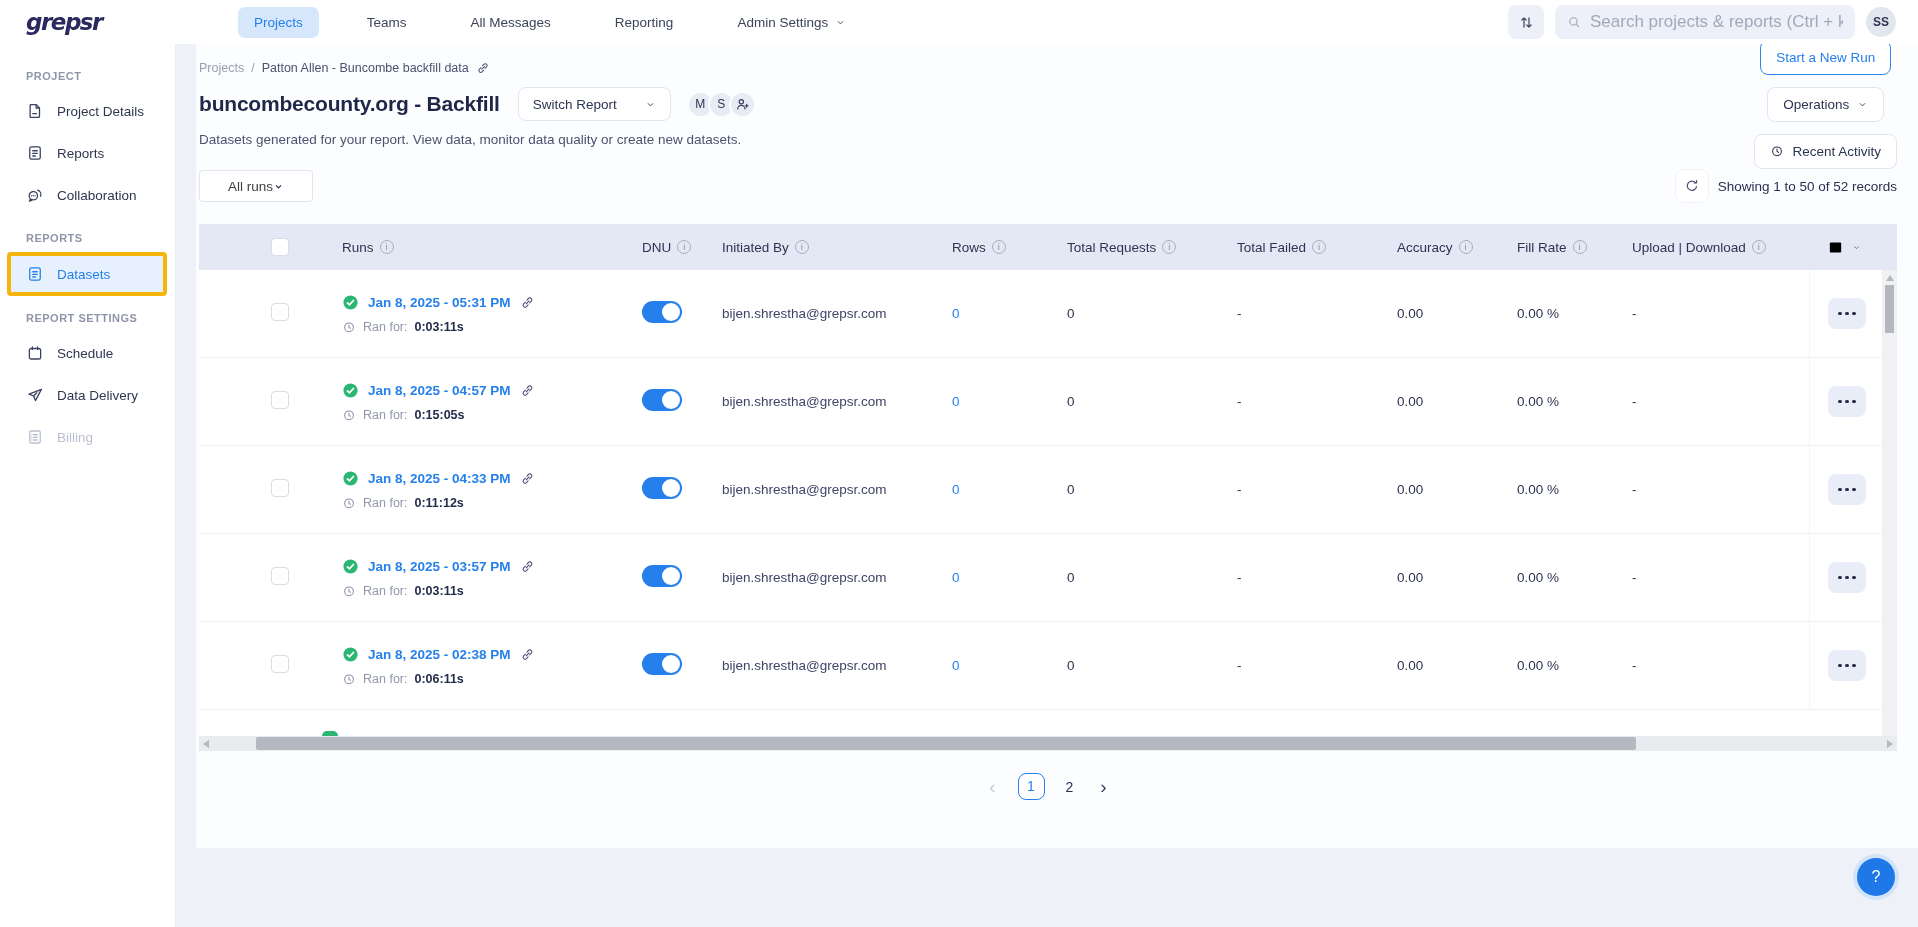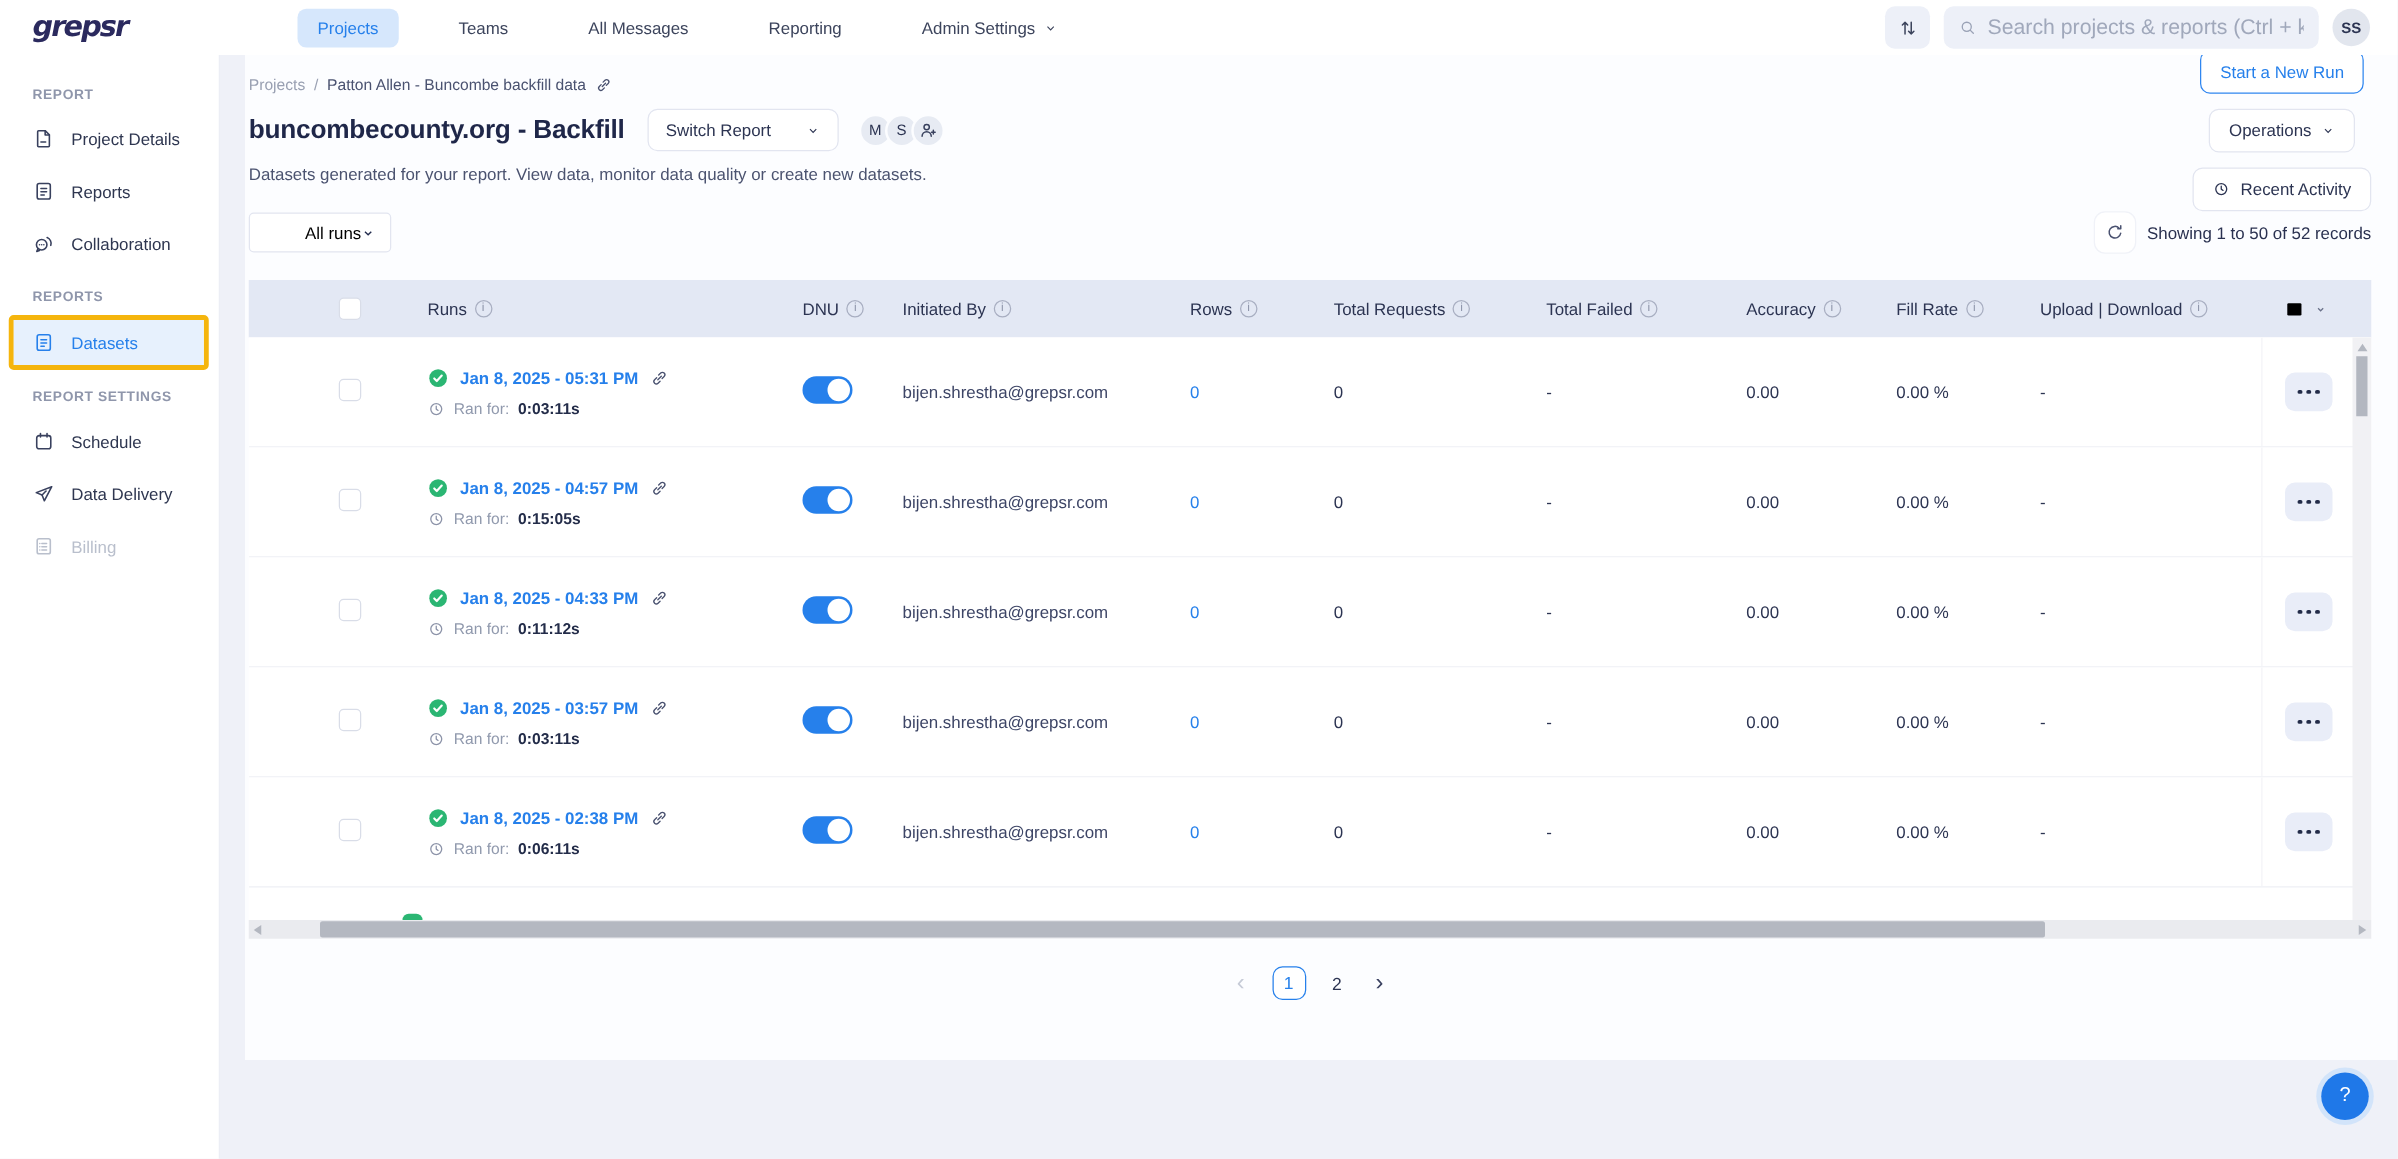--- a/index.html
+++ b/index.html
@@ -66,21 +66,21 @@
   .title-actions { margin-left:auto; margin-right:21px; display:flex; align-items:center; gap:12px;flex-direction:column; }
   .btn { height:35px; display:flex; align-items:center; gap:8px; padding:0 15px; border-radius:8px;
     background:#fff; border:1px solid #e2e5f0; color:#2c3452; cursor:pointer; font-size:13.5px; white-space:nowrap; }
   .btn.primary-outline { border-color:#2f86f0; color:#2680eb; }
   .btn .chev svg { width:11px; height:11px; stroke:currentColor; fill:none; stroke-width:2; }
 
   .subtitle { margin-top:9px; color:#4b5370; }
 
   .toolbar-row { margin-top:23px; display:flex; align-items:center; }
   .filter-select { width:114px; height:32px; border:1px solid #e2e5f0; border-radius:4px; background:#fff;
-    display:flex; align-items:center; justify-content:flex-end; padding:0 12px; color:#000000; cursor:pointer; }
+    display:flex; align-items:center; justify-content:center; padding:0 12px; color:#404040; cursor:pointer; }
   .filter-select .chev svg { width:11px; height:11px; stroke:#232c4e; fill:none; stroke-width:2.4; }
   .toolbar-right { margin-left:auto; margin-right:21px; display:flex; align-items:center; gap:10px; }
   .refresh-btn { width:32px; height:32px; border-radius:8px; background:#fff; box-shadow:0 0 0 1px #f0f2f8;
     display:flex; align-items:center; justify-content:center; color:#4a5270; cursor:pointer; }
   .records-text { color:#2a3150; }
 
   
   .table-wrap { margin-top:22px; width:1698px; position:relative; }
   .tgrid { display:grid; grid-template-columns:125px 300px 80px 230px 115px 170px 160px 120px 115px 195px 88px; }
   .thead { background:#e3e8f4; height:46px; align-items:center; color:#2c3452; }
@@ -190,21 +190,21 @@
             <path d="M15.6 15.6L20 20"></path>
           </svg>
         </span>
       <input type="text" placeholder="Search projects &amp; reports (Ctrl + k)" style="">
     </div>
     <div class="avatar">SS</div>
   </div>
 </header>
 
 <aside class="sidebar" id="sidebar">
-    <div class="side-title">REPORT</div>
+    <div class="side-title">PROJECT</div>
     <div class="side-item">
          <span class="ic">
         <svg viewBox="0 0 24 24">
           <path d="M6.5 3.5h7.2l4.3 4.3v11.7a1 1 0 0 1-1 1H6.5a1 1 0 0 1-1-1V4.5a1 1 0 0 1 1-1z"></path>
           <path d="M13.5 3.5v4.5h4.5"></path>
           <path d="M9 15.5h5"></path>
         </svg>
       </span>
          <span>Project Details</span>
        </div>

